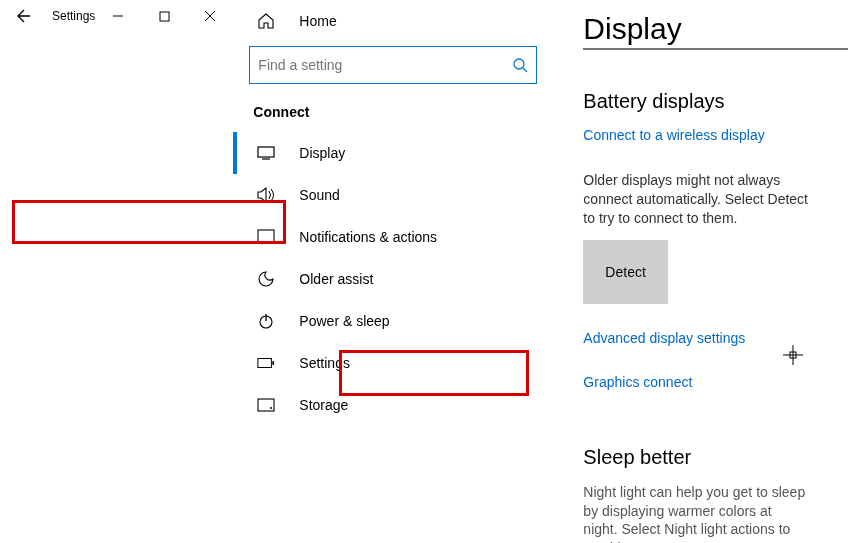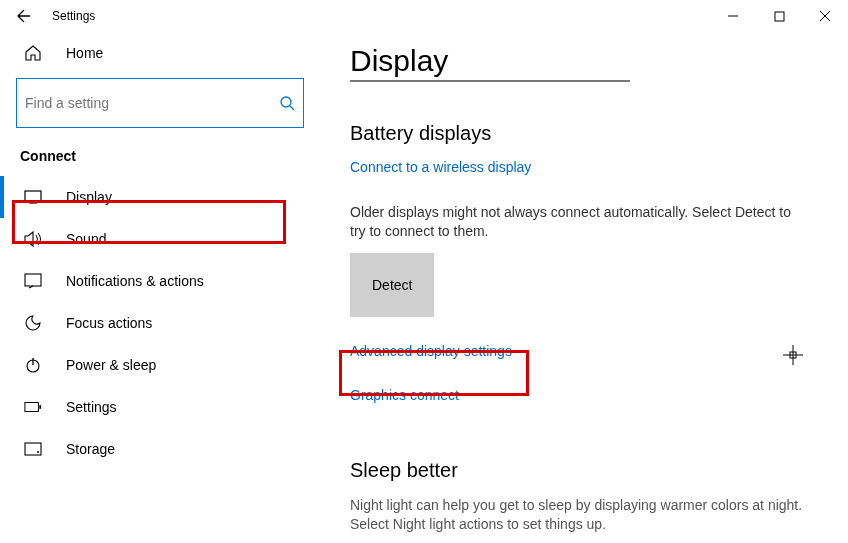--- a/index.html
+++ b/index.html
@@ -6,21 +6,21 @@
   body {
     font-family: "Segoe UI", -apple-system, sans-serif;
     font-size: 14px;
     color: #000;
     background: #fff;
     width: 848px;
     height: 543px;
     overflow: hidden;
     position: relative;
   }
-  .window { display: flex; flex-direction: column; height: 100%; }
+  .window { display: flex; flex-direction: row; height: 100%; }
   .titlebar {
     height: 32px;
     display: flex;
     align-items: center;
     padding-left: 8px;
   }
   .title-back {
     width: 32px; height: 32px;
     display: flex; align-items: center; justify-content: center;
   }
@@ -46,21 +46,21 @@
     align-items: center;
     padding-left: 20px;
     gap: 24px;
     border-left: 4px solid transparent;
   }
   .nav-row.active { border-left-color: #0078d7; }
   .icon-slot { width: 18px; height: 18px; display:flex; align-items:center; justify-content:center; color:#333; }
   .search-wrap { padding: 4px 16px 12px 16px; }
   .search-box {
     border: 1px solid #0078d7;
-    height: 50px;
+    height: 38px;
     display: flex;
     align-items: center;
     padding: 4px 8px;
   }
   .search-box input {
     border: none; outline: none; flex: 1;
     font-size: 14px; color: #666; background: transparent;
   }
   .search-icon { color: #0078d7; }
   .section-label {
@@ -201,21 +201,21 @@
         </span>
         <span>Notifications &amp; actions</span>
       </div>
 
       <div class="nav-row">
         <span class="icon-slot">
           <svg width="16" height="16" viewBox="0 0 16 16">
               <path d="M8 1 A7 7 0 1 0 15 8 A5 5 0 0 1 8 1 Z" stroke="#000" stroke-width="1.1" fill="none"></path>
             </svg>
         </span>
-        <span>Focus actions</span>
+        <span>Older assist</span>
       </div>
 
       <div class="nav-row">
         <span class="icon-slot">
           <svg width="16" height="16" viewBox="0 0 16 16">
               <circle cx="8" cy="9" r="6" stroke="#000" stroke-width="1.1" fill="none"></circle>
               <path d="M8 1 V8" stroke="#000" stroke-width="1.3"></path>
             </svg>
         </span>
         <span>Power &amp; sleep</span>

